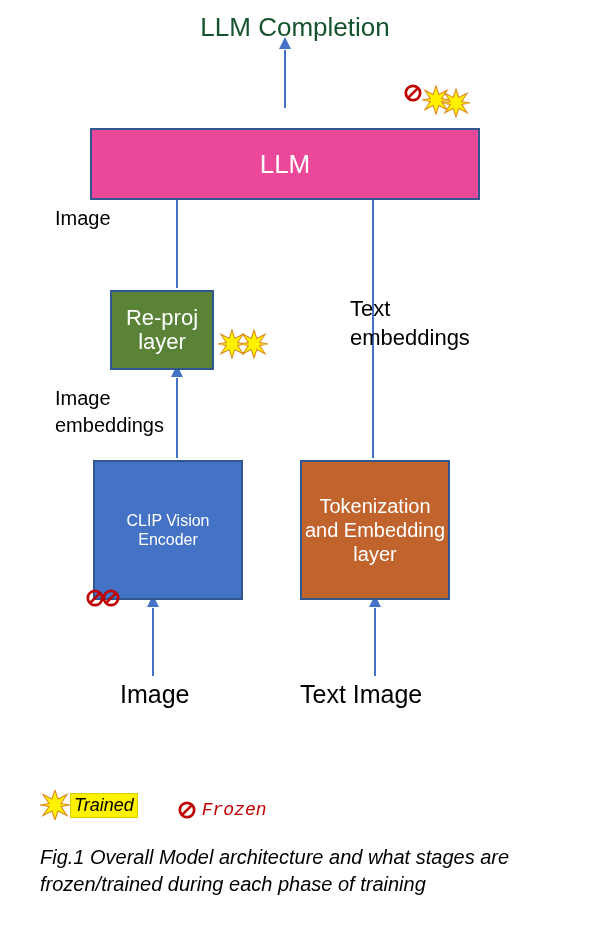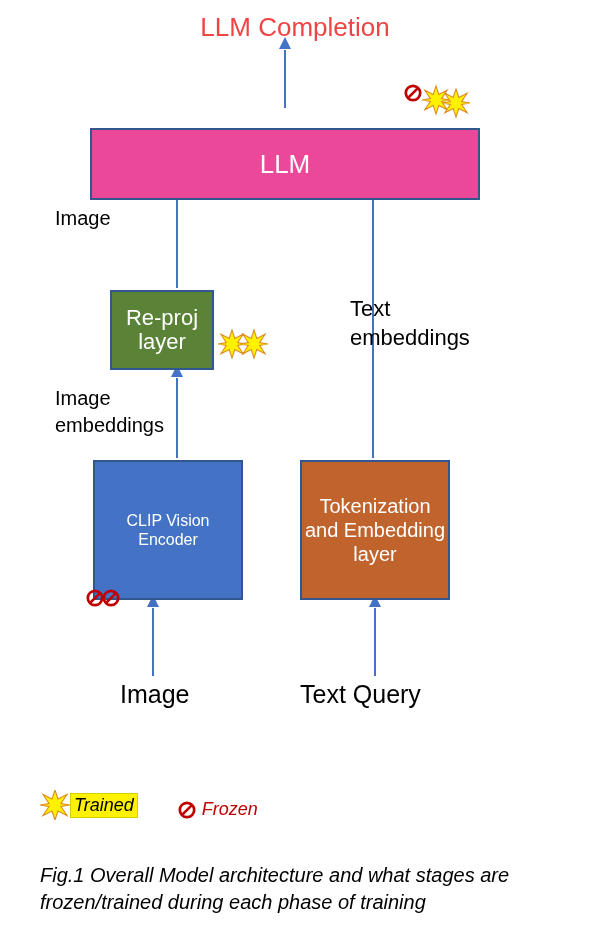--- a/index.html
+++ b/index.html
@@ -18,21 +18,21 @@
     width: 590px;
     height: 780px;
   }
   .top-label {
     position: absolute;
     top: 12px;
     left: 0; right: 0;
     text-align: center;
     font-size: 26px;
     font-weight: 400;
-    color: #ef4444;
+    color: #14532d;
   }
   .llm-box {
     position: absolute;
     top: 128px;
     left: 90px;
     width: 390px;
     height: 72px;
     background: #ec4899;
     border: 2px solid #32578f;
     display: flex;
@@ -189,26 +189,27 @@
     background: #fff200;
     font-style: italic;
     font-size: 18px;
     padding: 1px 3px;
     border: 1px solid #d6cf00;
   }
   .legend-label-frozen {
     font-style: italic;
     font-size: 18px;
     color: #c00000;
+    font-family: Liberation Mono, monospace;
   }
 
   
   .caption {
     position: absolute;
-    top: 862px;
+    top: 844px;
     left: 40px;
     right: 40px;
     font-style: italic;
     font-size: 20px;
     line-height: 1.35;
     color: #000;
   }
 </style>
 </head>
 <body>
@@ -234,21 +235,21 @@
   </div>
   <div class="label-text-embeddings">
     <span>Text</span><br>
     <span>embeddings</span>
   </div>
   <div class="label-image-embeddings">
     <span>Image</span><br>
     <span>embeddings</span>
   </div>
   <div class="label-image-input">Image</div>
-  <div class="label-text-query-input">Text Query</div>
+  <div class="label-text-query-input">Text Image</div>
 
   <span class="prohibit proh-llm">
     <svg viewBox="0 0 20 20">
         <circle cx="10" cy="10" r="8" fill="none" stroke="#c00000" stroke-width="3"></circle>
         <line x1="4" y1="16" x2="16" y2="4" stroke="#c00000" stroke-width="3"></line>
       </svg>
   </span>
   <span class="burst burst-llm-1">
     <svg viewBox="0 0 40 40">
         <polygon points="20,0 24,12 36,6 28,18 40,20 28,22 36,34 24,28 20,40 16,28 4,34 12,22 0,20 12,18 4,6 16,12" fill="#fff200" stroke="#de8b1f" stroke-width="1.5"></polygon>

